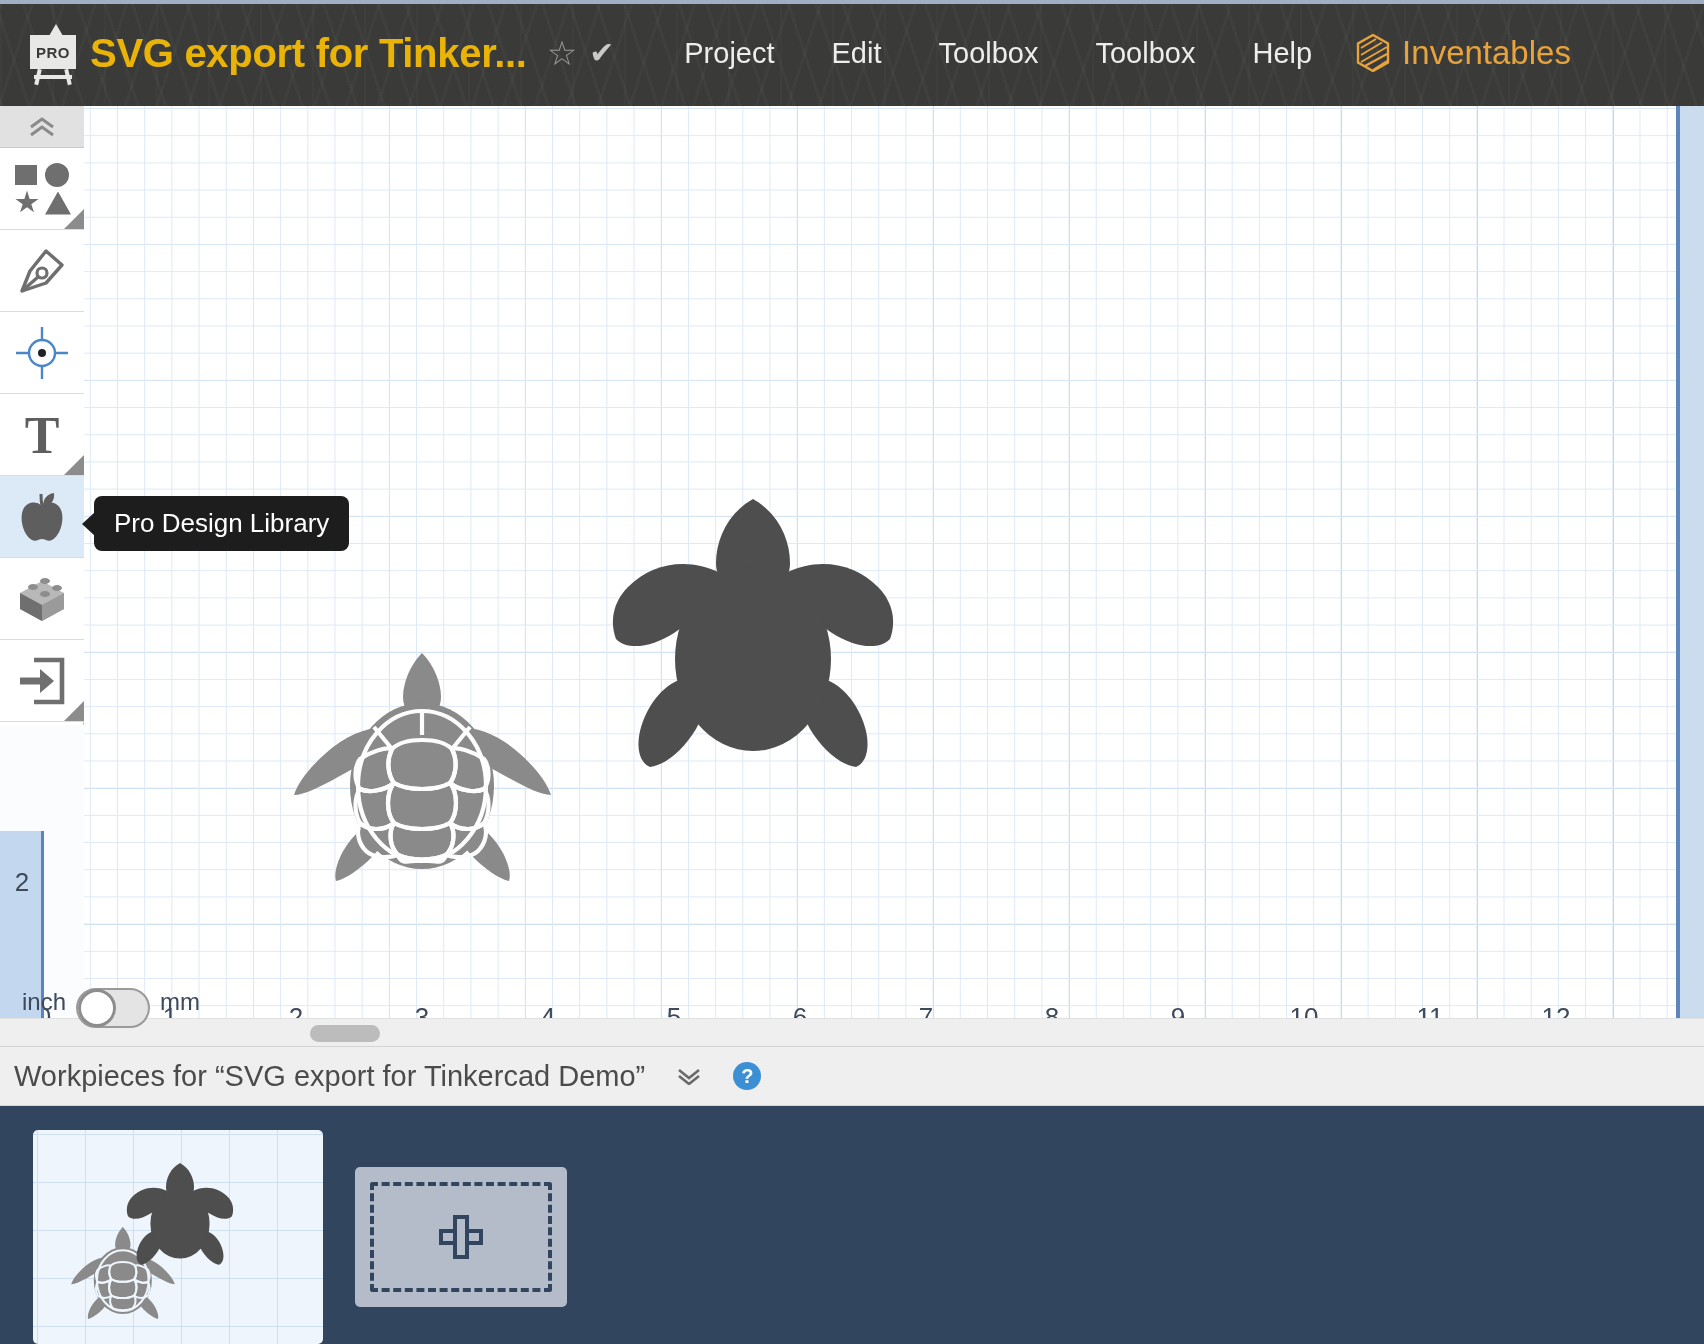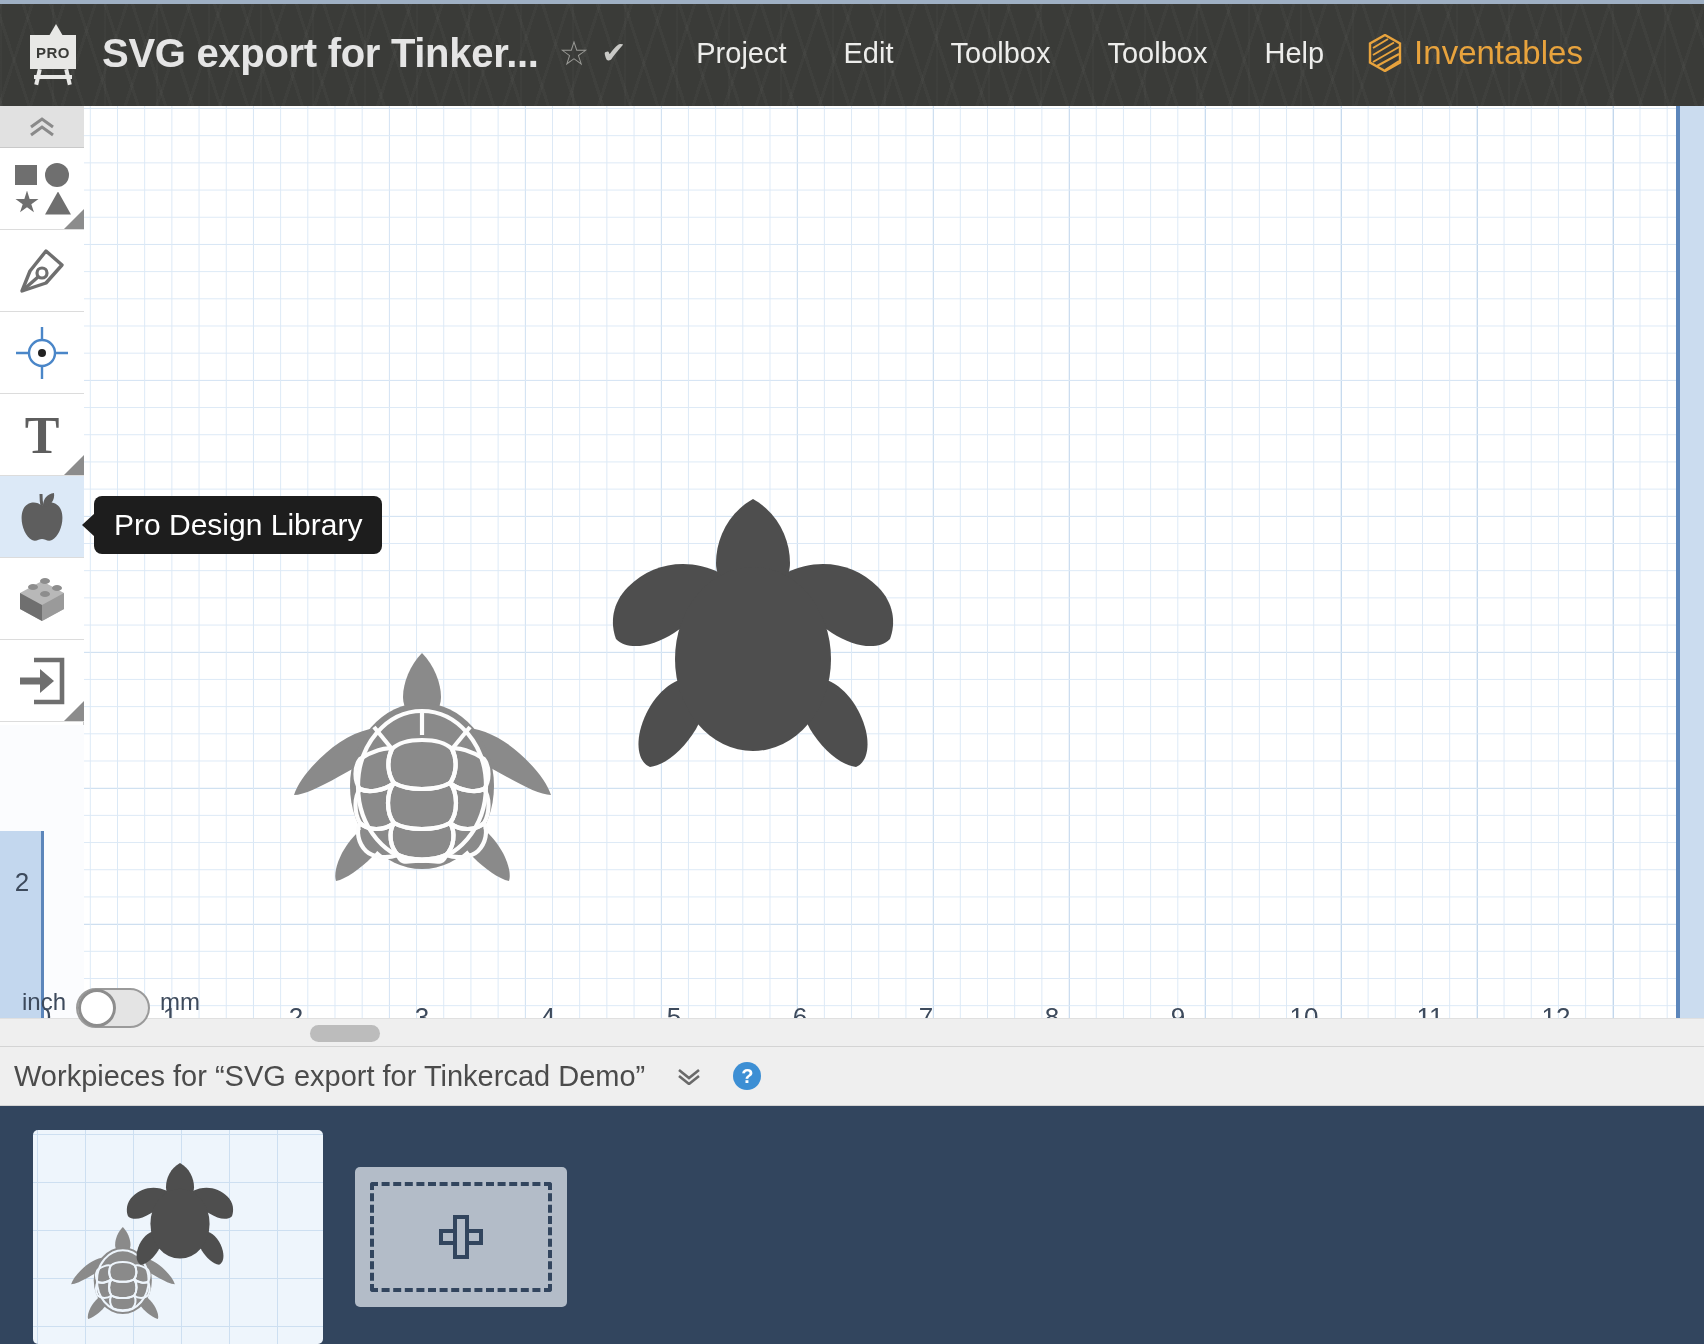--- a/index.html
+++ b/index.html
@@ -48,22 +48,22 @@
   }
   .easel .legL, .easel .legR {
     position:absolute; top:48px; width:4px; height:16px; background:#e8e8e6;
   }
   .easel .legL { left:13px; transform: rotate(13deg); }
   .easel .legR { left:43px; transform: rotate(-13deg); }
   .easel .bar { position:absolute; left:11px; top:54px; width:38px; height:4px; background:#e8e8e6; }
 
   .doc-title {
     position: relative;
-    margin-left: 16px;
-    color: #e5e5e5; font-size: 40px; font-weight: 600; letter-spacing: -0.3px;
+    margin-left: 4px;
+    color: #eab308; font-size: 40px; font-weight: 600; letter-spacing: -0.3px;
     white-space: nowrap;
   }
   .title-star {
     position: relative; margin-left: 20px; color:#9a9a96; font-size: 34px; line-height: 1;
   }
   .title-check {
     position: relative; margin-left: 12px; color:#c9c9c6; font-size: 30px; line-height: 1;
   }
   .menu {
     position: relative; margin-left: 70px;
@@ -179,21 +179,21 @@
   }
   .hscroll-thumb {
     position:absolute; left:310px; top:6px; width:70px; height:17px; border-radius:9px; background:#bcbcbc;
   }
 
   
   .tooltip {
     position: absolute; left: 94px; top: 496px;
     background: #1d1d1d; color: #fff;
     padding: 12px 20px; border-radius: 8px;
-    font-size: 30px; white-space: nowrap; z-index: 20;
+    font-size: 26px; white-space: nowrap; z-index: 20;
   }
   .tooltip::before {
     content: ""; position: absolute; left: -12px; top: 50%; transform: translateY(-50%);
     border-top: 12px solid transparent; border-bottom: 12px solid transparent;
     border-right: 13px solid #1d1d1d;
   }
 
   
   .wp-bar {
     position: absolute; left: 0; top: 1046px; width: 1704px; height: 60px;

